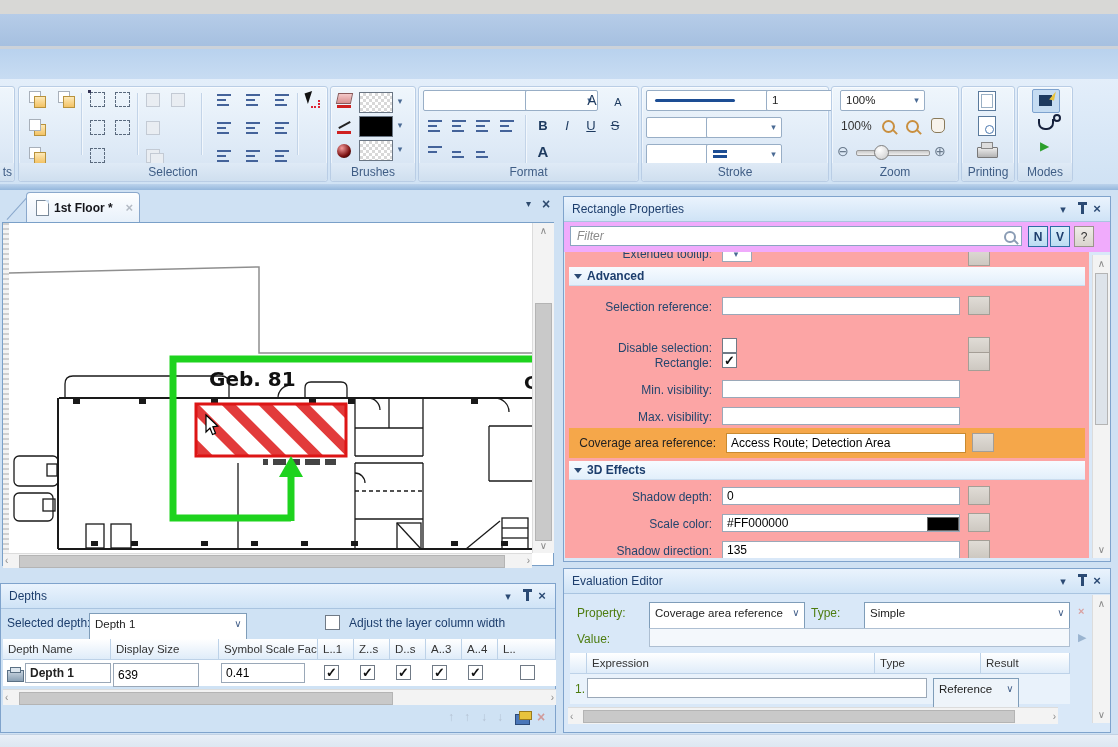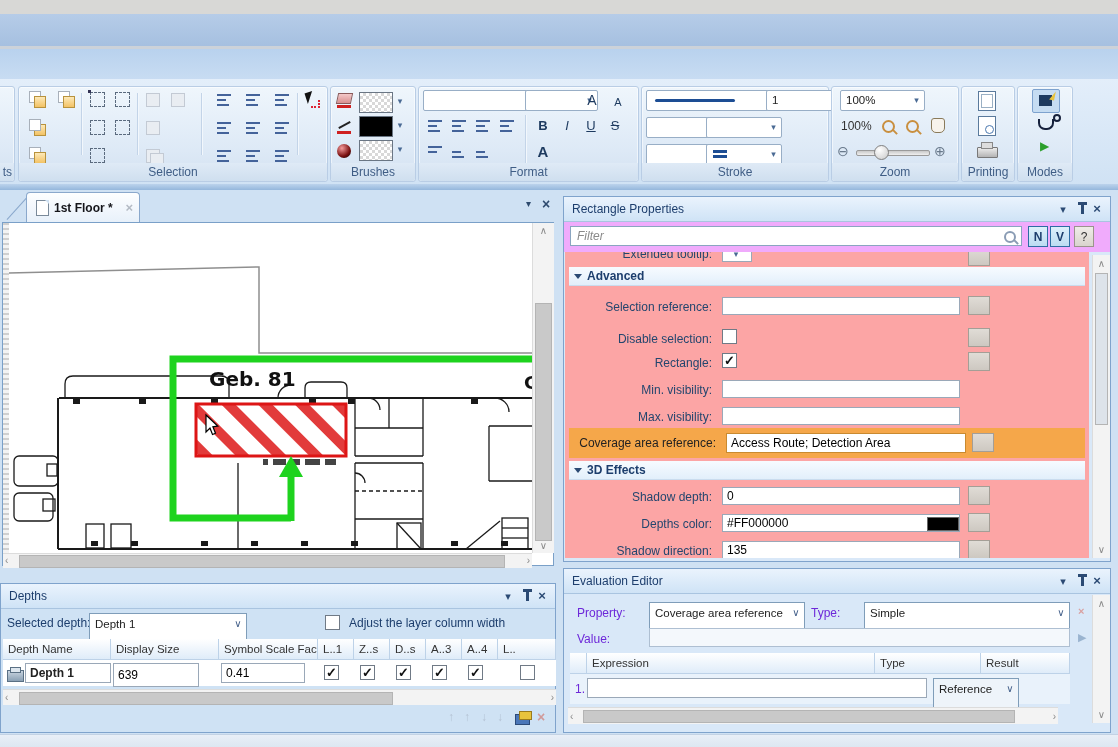--- a/index.html
+++ b/index.html
@@ -100,21 +100,21 @@
   .cbx{position:absolute;width:15px;height:15px;background:#fff;border:1px solid #707a86;font-size:13px;line-height:14px;
        text-align:center;color:#111;font-weight:bold;box-sizing:border-box;}
   .orange-band{position:absolute;left:4px;width:516px;height:30px;background:#F5A74A;}
   .orange-band .plabel{top:8px;color:#222;}
   .orange-band .pinput{top:5px;width:240px;height:20px;border:1px solid #c98a30;}
   .orange-band .pbtn{top:5px;}
   .swatch-black{position:absolute;width:30px;height:12px;background:#000;border:1px solid #666;}
   
   .th{position:absolute;background:linear-gradient(#ffffff,#dfecf9);border-right:1px solid #bdd2e8;border-bottom:1px solid #bdd2e8;
       font-size:11.5px;color:#333;line-height:20px;padding-left:5px;overflow:hidden;white-space:nowrap;box-sizing:border-box;height:21px;}
-  .elabel{position:absolute;color:#6d28d9;}
+  .elabel{position:absolute;color:#4d7c0f;}
   .einput{position:absolute;border:1px solid #9aa8b8;background:#fff;font:12px "Liberation Sans",sans-serif;padding:0 4px;box-sizing:border-box;}
   .ecombo{position:absolute;background:#fff;border:1px solid #7f9db9;height:33px;line-height:20px;font-size:11.5px;
           padding:0 16px 0 5px;box-sizing:border-box;overflow:hidden;white-space:nowrap;}
   .ecombo .arr{position:absolute;right:2px;top:0;bottom:0;width:12px;text-align:center;color:#44608a;font-size:10px;line-height:20px;}
   .faint{position:absolute;font-size:11px;}
   .depth-row-ico{position:absolute;width:15px;height:10px;background:linear-gradient(#c8d4e0,#8aa0b4);border:1px solid #5a7084;}
   .depth-row-ico::before{content:"";position:absolute;top:-4px;left:2px;width:9px;height:4px;background:#dde6ee;border:1px solid #5a7084;}
   .layer-ico{position:absolute;width:13px;height:9px;background:#4a76b8;border:1px solid #2c4a78;}
   .layer-ico::after{content:"";position:absolute;left:3px;top:-4px;width:11px;height:7px;background:#e8c33c;border:1px solid #9a7a1c;}
   .statusbar{left:0;top:734px;width:1118px;height:13px;background:linear-gradient(#e9eff7,#dce6f1);border-top:1px solid #c3d2e4;}
@@ -555,21 +555,21 @@
       </div>
       <div class="section-bar" style="top:15px;">
         <span class="tri"></span>
         <span>Advanced</span>
       </div>
       <div class="prow" style="top:44px;">
         <div class="plabel">Selection reference:</div>
         <input class="pinput" value="" style="">
         <div class="pbtn"></div>
       </div>
-      <div class="prow" style="top:76px;">
+      <div class="prow" style="top:85px;">
         <div class="plabel">Disable selection:</div>
         <div class="cbx" style="left:157px;top:1px;"></div>
         <div class="pbtn"></div>
       </div>
       <div class="prow" style="top:100px;">
         <div class="plabel">Rectangle:</div>
         <div class="cbx" style="left:157px;top:1px;">✓</div>
         <div class="pbtn"></div>
       </div>
       <div class="prow" style="top:127px;">
@@ -588,21 +588,21 @@
       <div class="section-bar" style="top:209px;">
         <span class="tri"></span>
         <span>3D Effects</span>
       </div>
       <div class="prow" style="top:234px;padding-left:23px;">
         <div class="plabel">Shadow depth:</div>
         <input class="pinput" value="0" style="">
         <div class="pbtn"></div>
       </div>
       <div class="prow" style="top:261px;">
-        <div class="plabel">Depths color:</div>
+        <div class="plabel">Scale color:</div>
         <input class="pinput" value="#FF000000" style="">
         <div class="swatch-black" style="left:362px;top:4px;"></div>
         <div class="pbtn"></div>
       </div>
       <div class="prow" style="top:288px;">
         <div class="plabel">Shadow direction:</div>
         <input class="pinput" value="135" style="">
         <div class="pbtn"></div>
       </div>
     </div>

